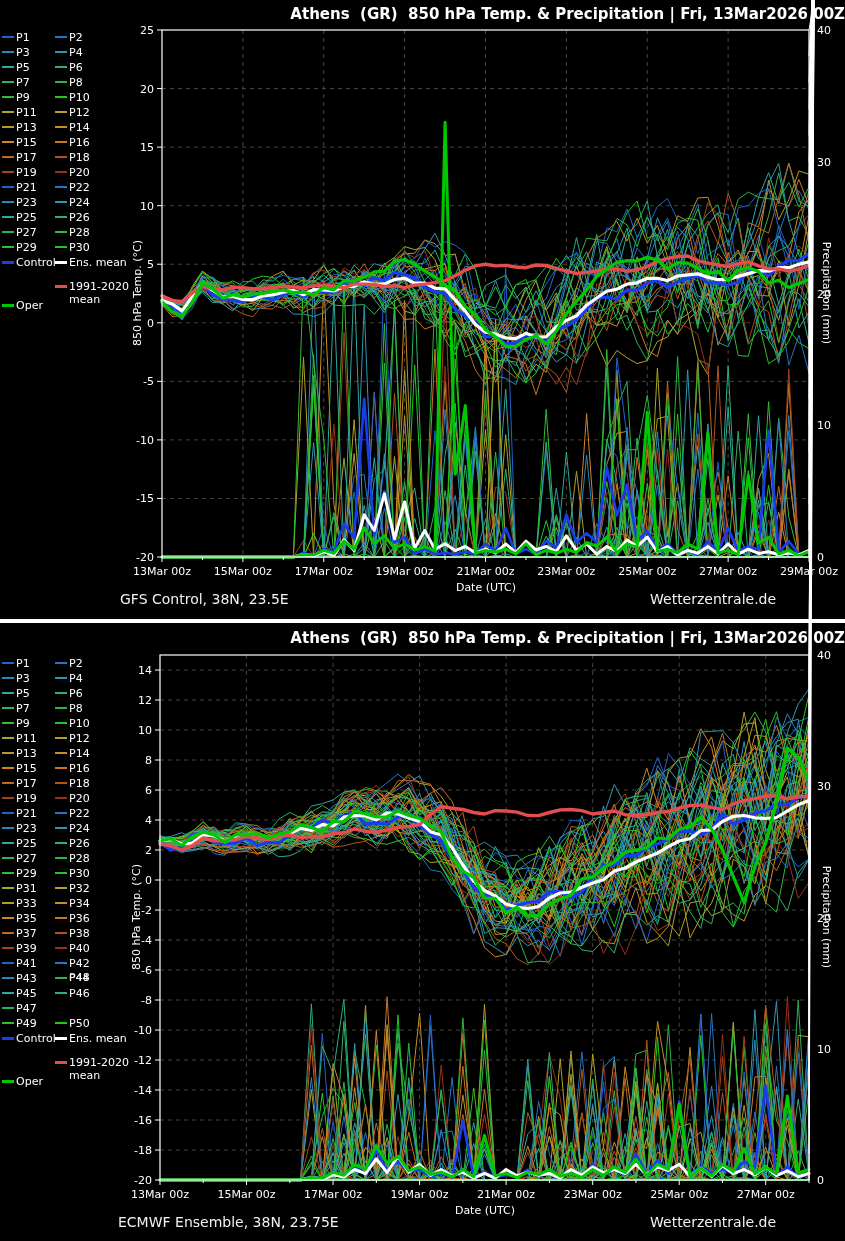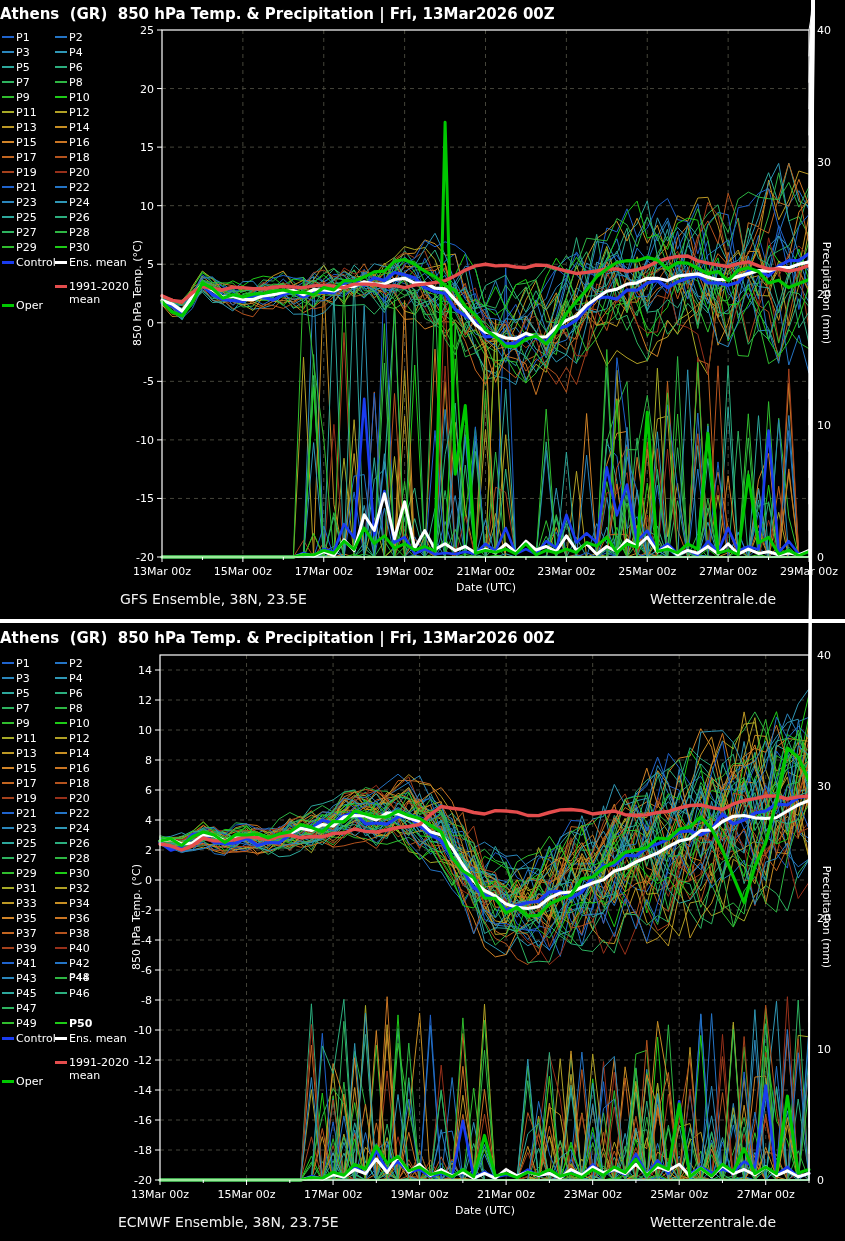--- a/index.html
+++ b/index.html
@@ -1,18 +1,18 @@
 <!DOCTYPE html>
 <html><head>
 <meta charset="utf-8">
 <style>
   html,body{margin:0;padding:0;background:#000;}
   #root{position:relative;width:845px;height:1241px;background:#000;overflow:hidden;
         font-family:"DejaVu Sans","Liberation Sans",sans-serif;color:#fff;}
-  .chart-title{position:absolute;left:0;width:845px;text-align:left;
+  .chart-title{position:absolute;left:0;width:845px;text-align:right;
         font-size:15px;font-weight:bold;color:#fff;white-space:pre;}
   .footer-text{position:absolute;font-size:14px;color:#f2f2f2;white-space:pre;}
   .axis-label{position:absolute;font-size:11px;color:#fff;white-space:pre;}
   .rot-left{transform:translate(-50%,-50%) rotate(-90deg);}
   .rot-right{transform:translate(-50%,-50%) rotate(90deg);}
   .xdate-label{position:absolute;font-size:11px;color:#fff;transform:translateX(-50%);white-space:pre;}
   .legend{position:absolute;left:0;top:0;width:132px;}
   .legend-item{position:absolute;height:15px;display:flex;align-items:center;
         font-size:11px;color:#fff;white-space:pre;line-height:13px;}
   .legend-swatch{display:inline-block;width:12px;margin-right:2px;flex:0 0 12px;}
@@ -455,21 +455,21 @@
       <div class="legend-item" style="left: 55px; top: 239.5px;"><span class="legend-swatch" style="height: 2px; background: rgb(30, 203, 23);"></span><span>P30</span></div>
       <div class="legend-item" style="left: 2px; top: 254.5px;"><span class="legend-swatch" style="height: 3px; background: rgb(26, 60, 240);"></span><span>Control</span></div>
       <div class="legend-item" style="left: 55px; top: 254.5px;"><span class="legend-swatch" style="height: 3px; background: rgb(255, 255, 255);"></span><span>Ens. mean</span></div>
       <div class="legend-item" style="left: 55px; top: 278.5px;"><span class="legend-swatch" style="height: 3px; background: rgb(228, 77, 77);"></span><span>1991-2020</span></div>
       <div class="legend-item" style="left: 69px; top: 291.5px;">mean</div>
       <div class="legend-item" style="left: 2px; top: 297.5px;"><span class="legend-swatch" style="height: 3px; background: rgb(0, 200, 0);"></span><span>Oper</span></div>
     </div>
   <div class="axis-label rot-left" style="left:137px;top:293px;">850 hPa Temp. (°C)</div>
   <div class="axis-label rot-right" style="left:826px;top:293px;">Precipitation (mm)</div>
   <div class="xdate-label" style="left:486px;top:581px;">Date (UTC)</div>
-  <div class="footer-text" style="left:120px;top:591px;">GFS Ensemble, 38N, 23.5E</div>
+  <div class="footer-text" style="left:120px;top:591px;">GFS Control, 38N, 23.5E</div>
   <div class="footer-text" style="left:650px;top:591px;">Wetterzentrale.de</div>
 
   <div class="divider" style="top:619px;height:4px;background:#ffffff;"></div>
 
   <div class="chart-title" style="top:629px;">Athens  (GR)  850 hPa Temp. &amp; Precipitation | Fri, 13Mar2026 00Z</div>
   <div class="legend" id="legend-1">
       <div class="legend-item" style="left: 2px; top: 655.5px;"><span class="legend-swatch" style="height: 2px; background: rgb(31, 99, 205);"></span><span>P1</span></div>
       <div class="legend-item" style="left: 55px; top: 655.5px;"><span class="legend-swatch" style="height: 2px; background: rgb(36, 116, 197);"></span><span>P2</span></div>
       <div class="legend-item" style="left: 2px; top: 670.5px;"><span class="legend-swatch" style="height: 2px; background: rgb(42, 134, 189);"></span><span>P3</span></div>
       <div class="legend-item" style="left: 55px; top: 670.5px;"><span class="legend-swatch" style="height: 2px; background: rgb(47, 151, 181);"></span><span>P4</span></div>
@@ -511,21 +511,21 @@
       <div class="legend-item" style="left: 55px; top: 940.5px;"><span class="legend-swatch" style="height: 2px; background: rgb(151, 48, 26);"></span><span>P40</span></div>
       <div class="legend-item" style="left: 2px; top: 955.5px;"><span class="legend-swatch" style="height: 2px; background: rgb(31, 99, 205);"></span><span>P41</span></div>
       <div class="legend-item" style="left: 55px; top: 955.5px; align-items: center;"><span class="legend-swatch" style="height: 2px; background: rgb(36, 116, 197);"></span><span>P42</span></div>
       <div class="legend-item" style="left: 2px; top: 970.5px;"><span class="legend-swatch" style="height: 2px; background: rgb(42, 134, 189);"></span><span>P43</span></div>
       <div class="legend-item" style="left: 55px; top: 970.5px; font-family: Liberation Mono, monospace;"><span class="legend-swatch" style="height: 2px; background: rgb(47, 151, 181);"></span><span>P44</span></div>
       <div class="legend-item" style="left: 2px; top: 985.5px;"><span class="legend-swatch" style="height: 2px; background: rgb(45, 168, 156);"></span><span>P45</span></div>
       <div class="legend-item" style="left: 55px; top: 985.5px;"><span class="legend-swatch" style="height: 2px; background: rgb(44, 174, 126);"></span><span>P46</span></div>
       <div class="legend-item" style="left: 2px; top: 1000.5px;"><span class="legend-swatch" style="height: 2px; background: rgb(45, 179, 95);"></span><span>P47</span></div>
       <div class="legend-item" style="left: 55px; top: 970px; align-items: center;"><span class="legend-swatch" style="height: 2px; background: rgb(46, 182, 67);"></span><span>P48</span></div>
       <div class="legend-item" style="left: 2px; top: 1015.5px;"><span class="legend-swatch" style="height: 2px; background: rgb(48, 189, 46);"></span><span>P49</span></div>
-      <div class="legend-item" style="left: 55px; top: 1015.5px; font-weight: bold;"><span class="legend-swatch" style="height: 2px; background: rgb(30, 203, 23);"></span><span>P50</span></div>
+      <div class="legend-item" style="left: 55px; top: 1015.5px;"><span class="legend-swatch" style="height: 2px; background: rgb(30, 203, 23);"></span><span>P50</span></div>
       <div class="legend-item" style="left: 2px; top: 1030.5px;"><span class="legend-swatch" style="height: 3px; background: rgb(26, 60, 240);"></span><span>Control</span></div>
       <div class="legend-item" style="left: 55px; top: 1030.5px;"><span class="legend-swatch" style="height: 3px; background: rgb(255, 255, 255);"></span><span>Ens. mean</span></div>
       <div class="legend-item" style="left: 55px; top: 1054.5px;"><span class="legend-swatch" style="height: 3px; background: rgb(228, 77, 77);"></span><span>1991-2020</span></div>
       <div class="legend-item" style="left: 69px; top: 1067.5px;">mean</div>
       <div class="legend-item" style="left: 2px; top: 1073.5px;"><span class="legend-swatch" style="height: 3px; background: rgb(0, 200, 0);"></span><span>Oper</span></div>
     </div>
   <div class="axis-label rot-left" style="left:136px;top:917px;">850 hPa Temp. (°C)</div>
   <div class="axis-label rot-right" style="left:826px;top:917px;">Precipitation (mm)</div>
   <div class="xdate-label" style="left:485px;top:1204px;">Date (UTC)</div>
   <div class="footer-text" style="left:118px;top:1214px;">ECMWF Ensemble, 38N, 23.75E</div>

